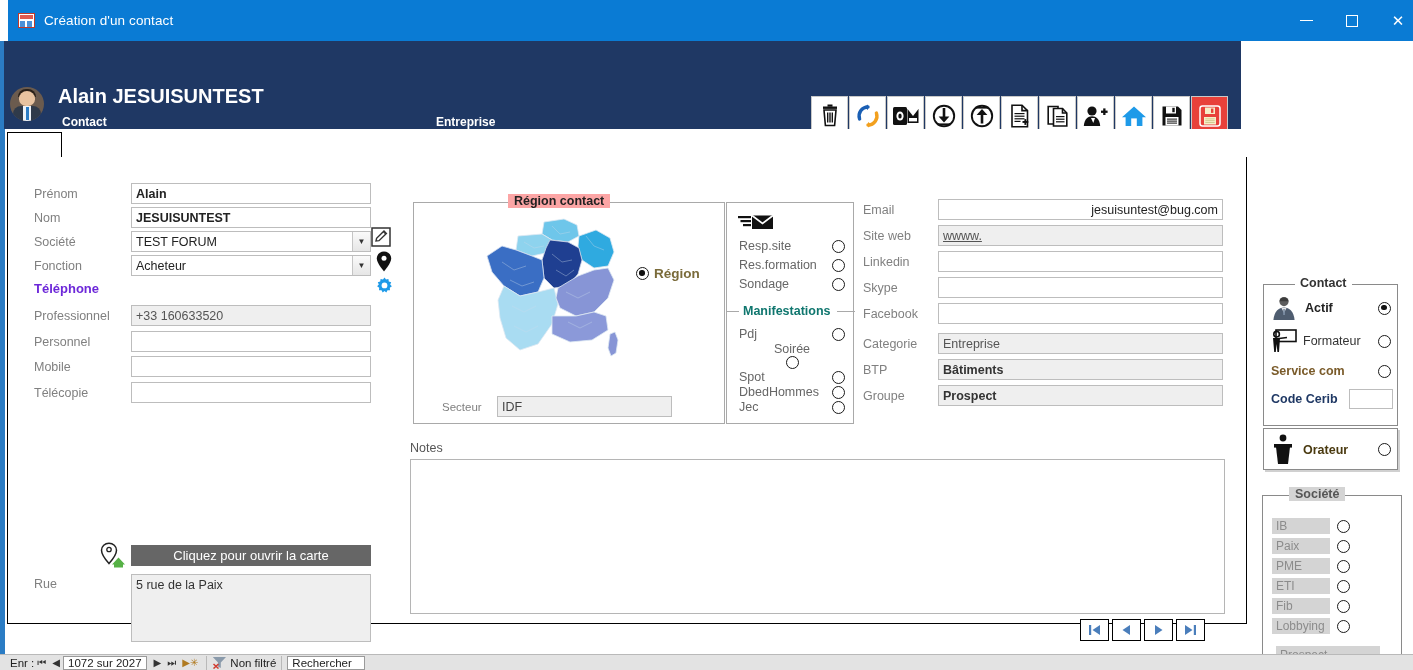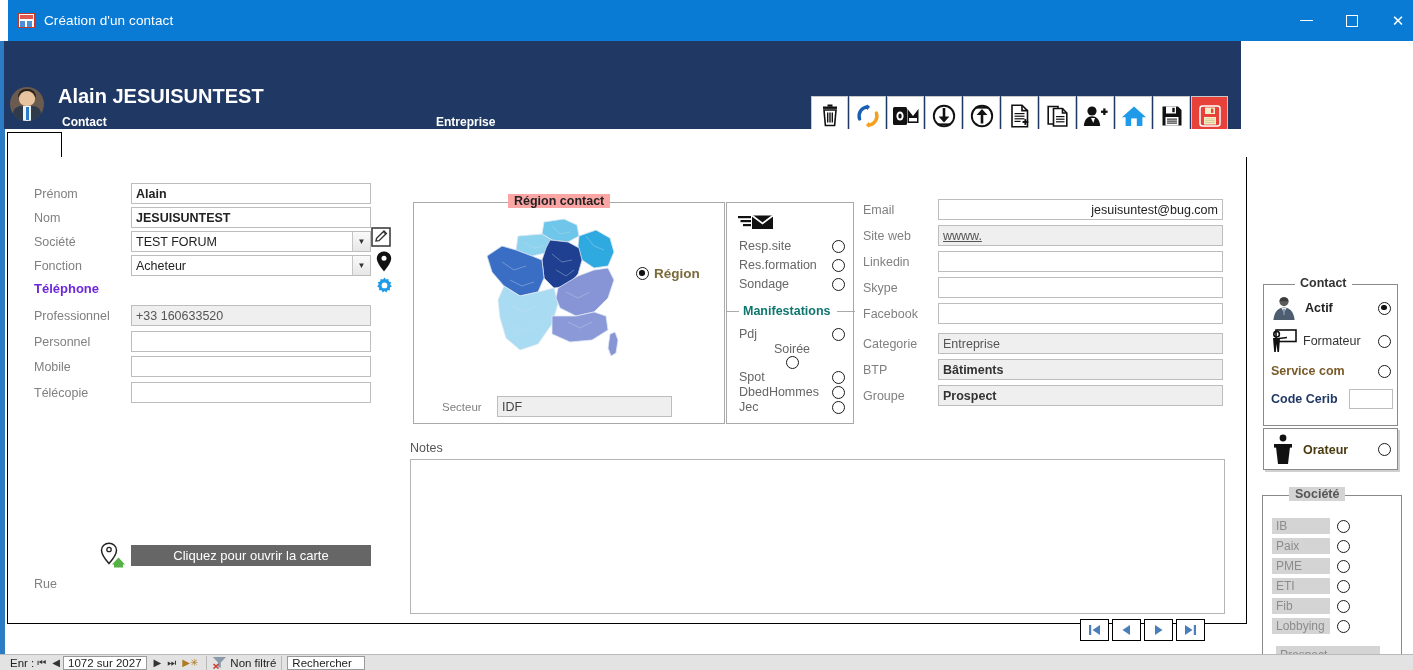--- a/index.html
+++ b/index.html
@@ -454,20 +454,21 @@
     <div style="position:absolute; left:92px; top:385px;">
       <svg width="28" height="26" viewBox="0 0 28 26">
         <path d="M9 1.2 C4.9 1.2 1.5 4.3 1.5 8.2 C1.5 13.1 9 21.5 9 21.5 C9 21.5 16.5 13.1 16.5 8.2 C16.5 4.3 13.1 1.2 9 1.2 Z" fill="none" stroke="#222" stroke-width="1.5"></path>
         <circle cx="9" cy="7.5" r="2.2" fill="none" stroke="#222" stroke-width="1.3"></circle>
         <path d="M12 22.5 L18.5 15.6 L25 22.5 L23 22.5 L23 25.5 L14 25.5 L14 22.5 Z" fill="#56b146"></path>
       </svg>
     </div>
     <div id="mapbtn">Cliquez pour ouvrir la carte</div>
 
     <div class="flabel" style="position:absolute; left:26px; top:420px;">Rue</div>
+    <div id="ruebox">5 rue de la Paix</div>
 
     <div class="frow" style="left:26px; top:497px;">
       <div class="flabel" style="width:97px;">Code postal</div>
       <div class="finp ro" style="width:240px; color:#444;">75000</div>
     </div>
 
     <div id="regiongroup">
       <div class="gtitle">Région contact</div>
 
       <svg id="francemap" viewBox="0 0 150 148">

